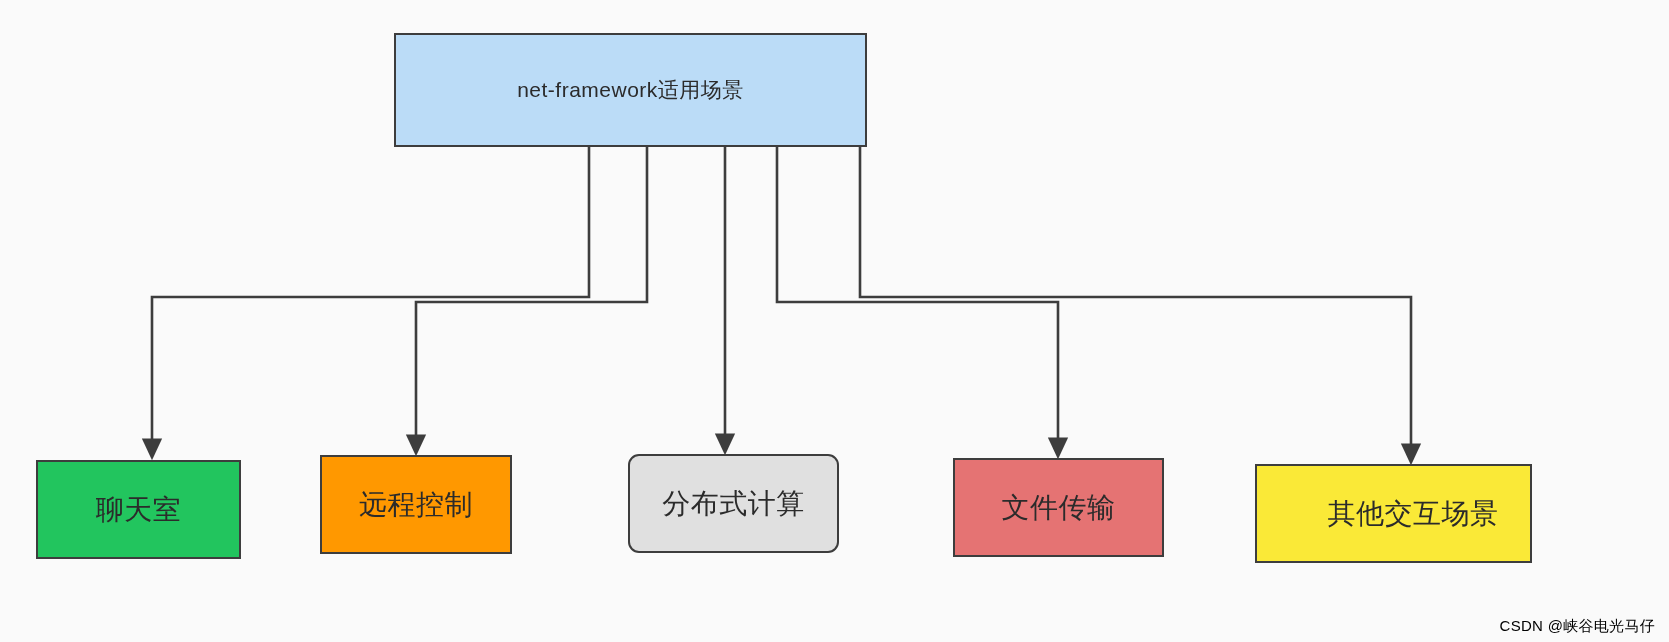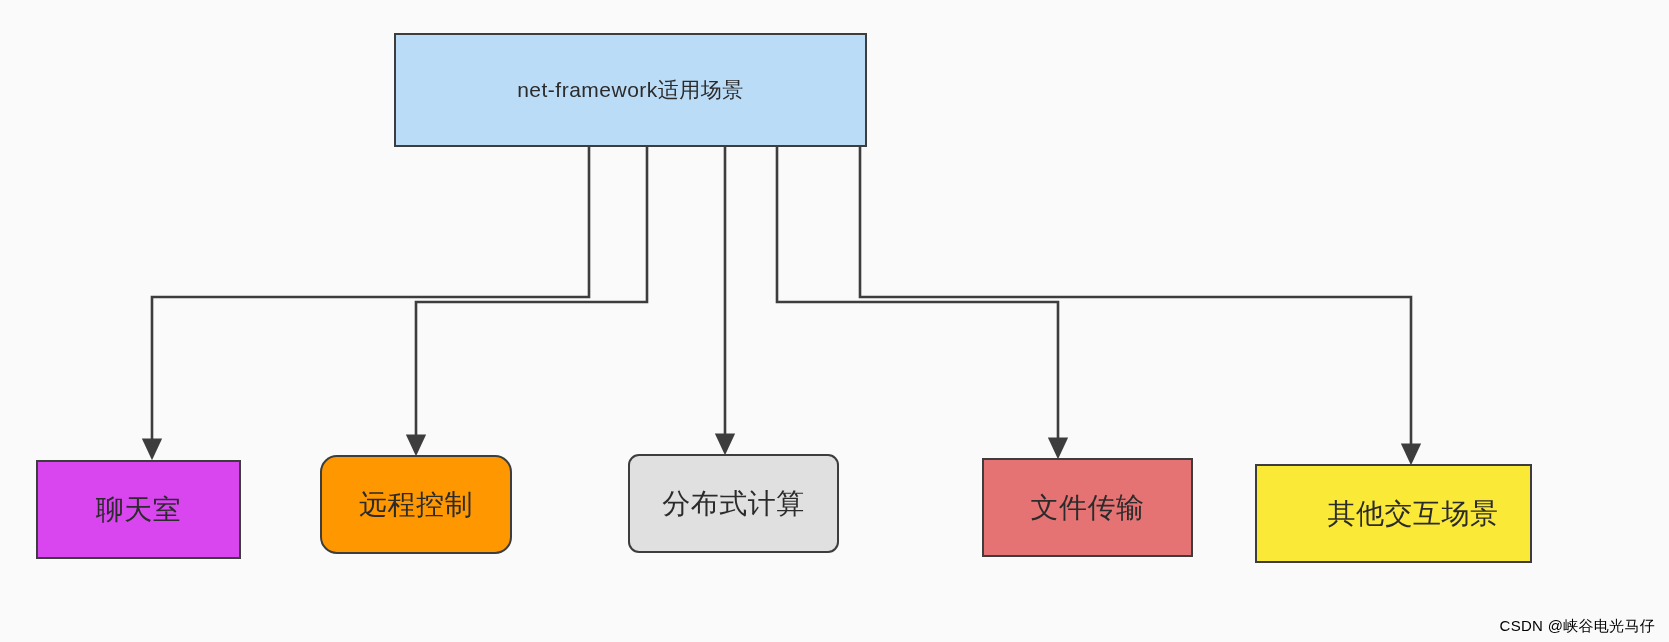--- a/index.html
+++ b/index.html
@@ -41,21 +41,21 @@
     width: 473px;
     height: 114px;
     background: #bbdcf7;
     font-size: 21px;
   }
   .node-leaf {
     height: 99px;
     font-size: 28px;
   }
   #leaf-0 { left: 36px;   top: 460px; width: 205px; background: #e57373; }
-  #leaf-1 { left: 320px;  top: 455px; width: 192px; background: #ff9800; border-radius: 17px; }
+  #leaf-1 { left: 320px;  top: 455px; width: 192px; background: #ff9800; }
   #leaf-2 { left: 628px;  top: 454px; width: 211px; background: #e0e0e0; border-radius: 11px; }
   #leaf-3 { left: 953px;  top: 458px; width: 211px; background: #e57373; }
   #leaf-4 { left: 1255px; top: 464px; width: 277px; background: #fae game; }
   #leaf-4 { left: 1255px; top: 464px; width: 277px; background: #fae937; }
   #watermark {
     position: absolute;
     right: 14px;
     bottom: 6px;
     font-size: 15px;
     color: #9b9b9b;
@@ -88,25 +88,25 @@
       <path d="M777,147 L777,302 L1058,302 L1058,444"></path>
       <path d="M1058,444 L1058,451" marker-end="url(#arrowhead)" stroke-width="2.6"></path>
 
       <path d="M860,147 L860,297 L1411,297 L1411,450"></path>
       <path d="M1411,450 L1411,457" marker-end="url(#arrowhead)" stroke-width="2.6"></path>
     </g>
   </svg>
 
   <div class="node node-root" id="root" style="background: rgb(187, 220, 247); border-color: rgb(61, 61, 61);">net-framework适用场景</div>
 
-  <div class="node node-leaf" id="leaf-0" style="background: #d946ef; border-color: rgb(61, 61, 61);">聊天室</div>
+  <div class="node node-leaf" id="leaf-0" style="background: #22c55e; border-color: rgb(61, 61, 61);">聊天室</div>
 
   <div class="node node-leaf" id="leaf-1" style="background: rgb(255, 152, 0); border-color: rgb(61, 61, 61);">远程控制</div>
 
   <div class="node node-leaf" id="leaf-2" style="background: rgb(224, 224, 224); border-color: rgb(61, 61, 61);">分布式计算</div>
 
-  <div class="node node-leaf" id="leaf-3" style="background: rgb(229, 115, 115); border-color: rgb(61, 61, 61); margin-left: 29px;">文件传输</div>
+  <div class="node node-leaf" id="leaf-3" style="background: rgb(229, 115, 115); border-color: rgb(61, 61, 61);">文件传输</div>
 
   <div class="node node-leaf" id="leaf-4" style="background: rgb(250, 233, 55); border-color: rgb(61, 61, 61); padding-left: 39px;">其他交互场景</div>
 
   <div id="watermark" style="color: #000000; margin-left: 44px;">CSDN @峡谷电光马仔</div>
 
 </div>
 
 </body></html>

